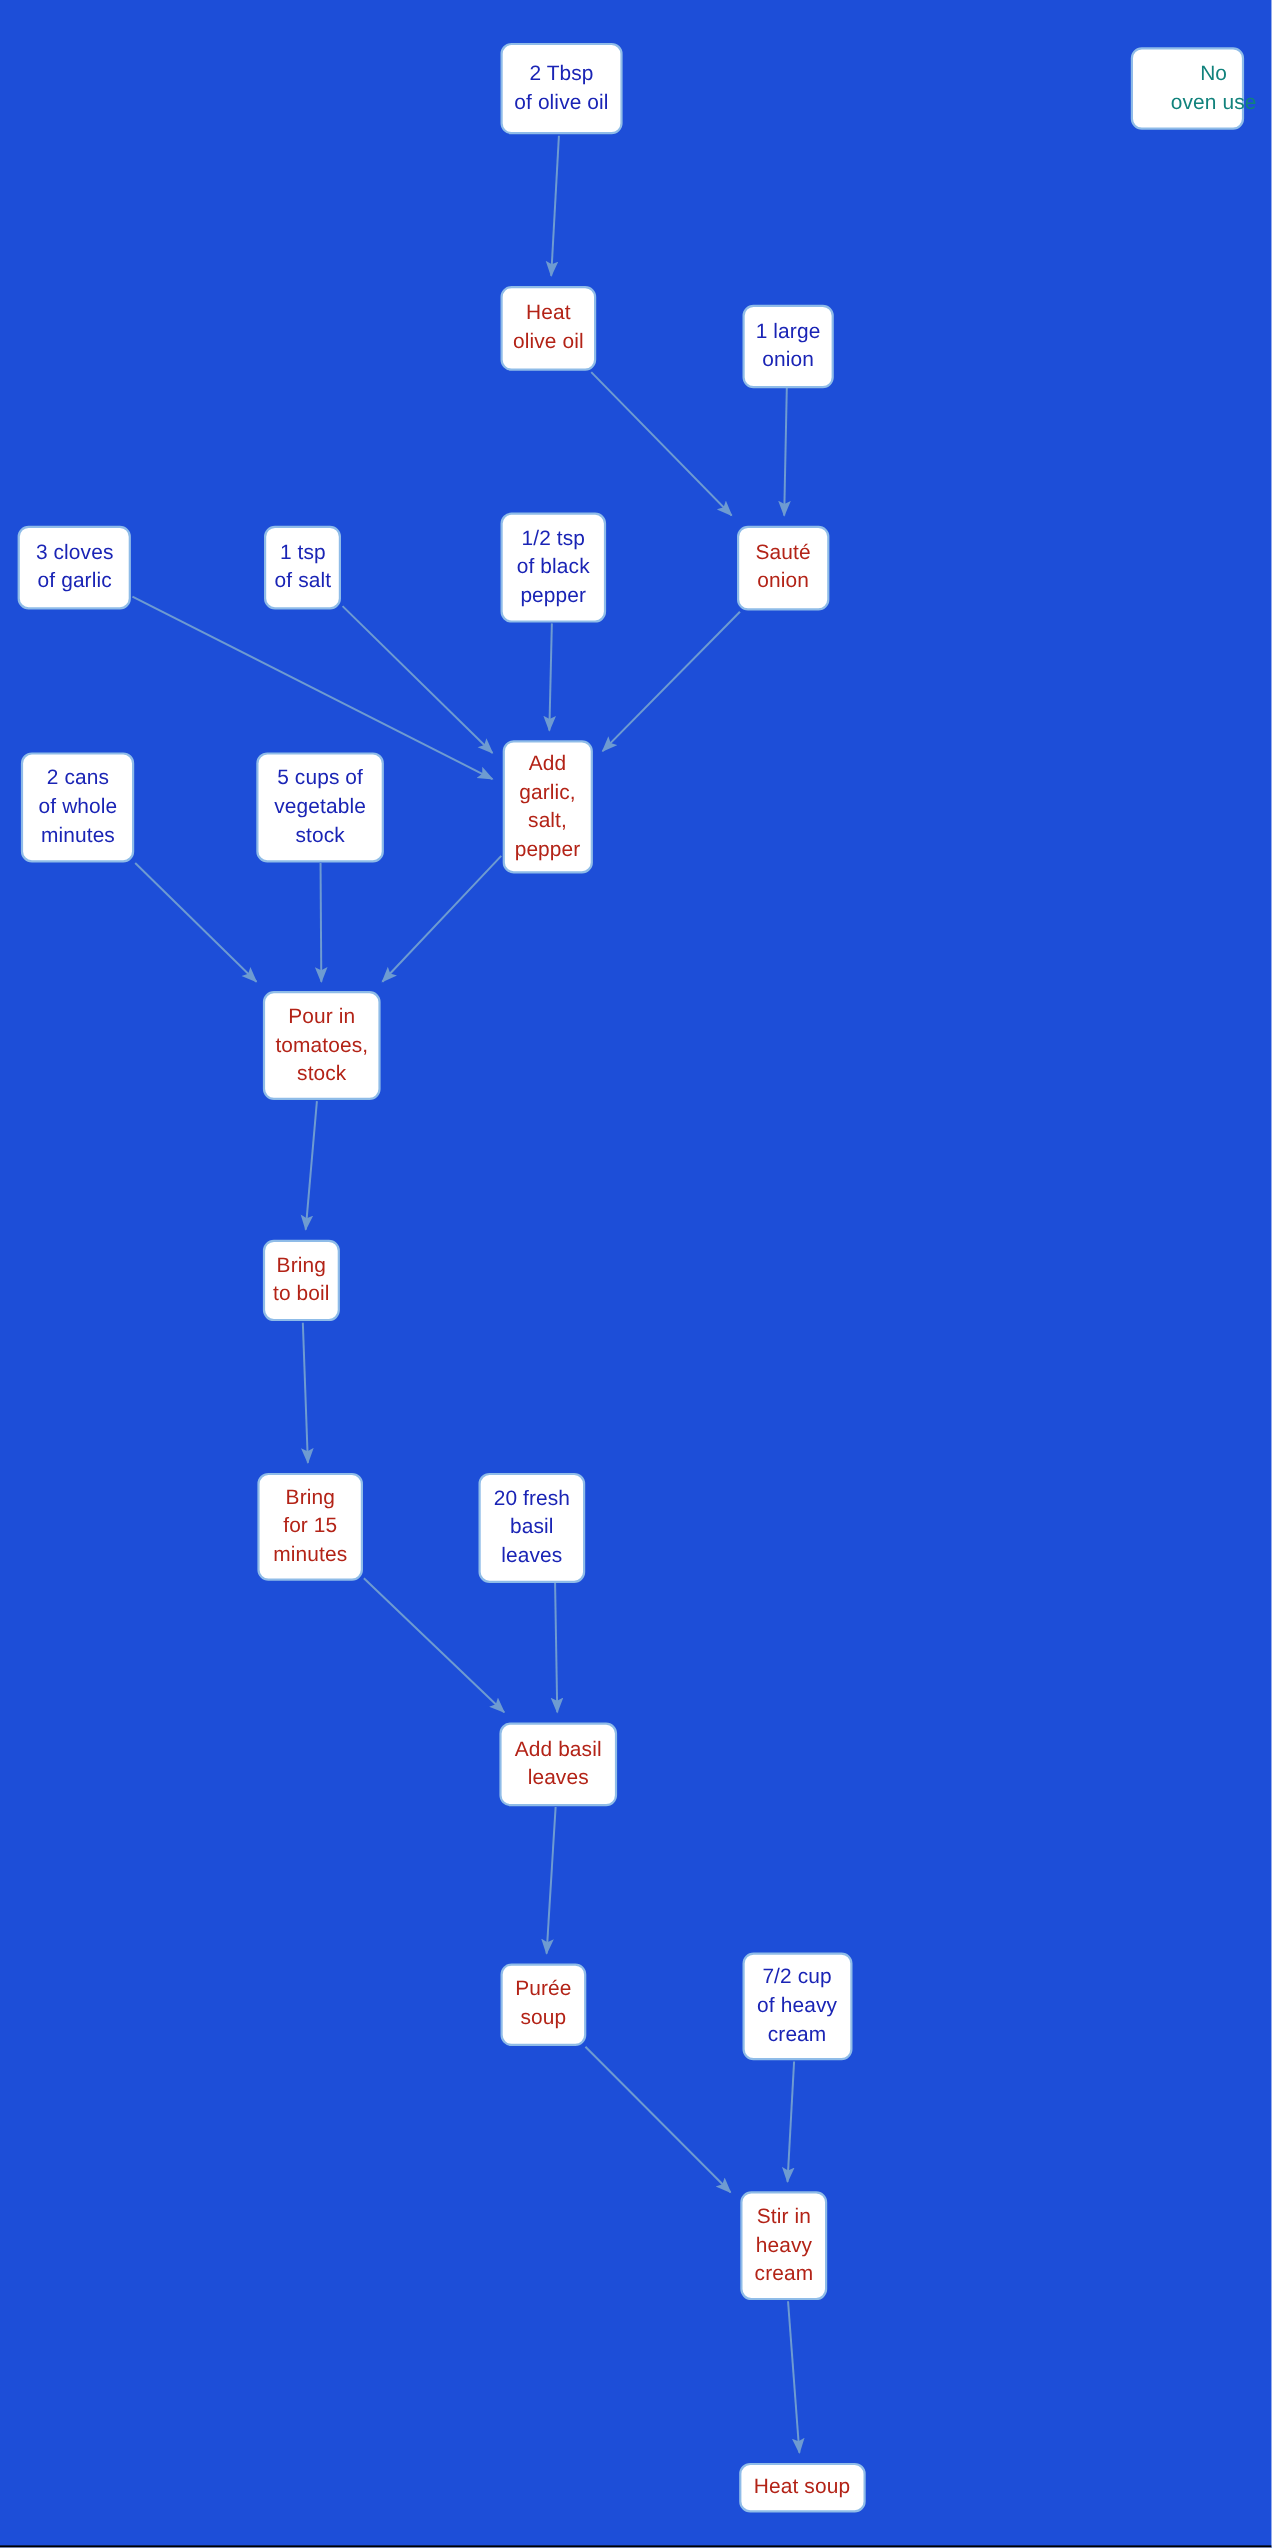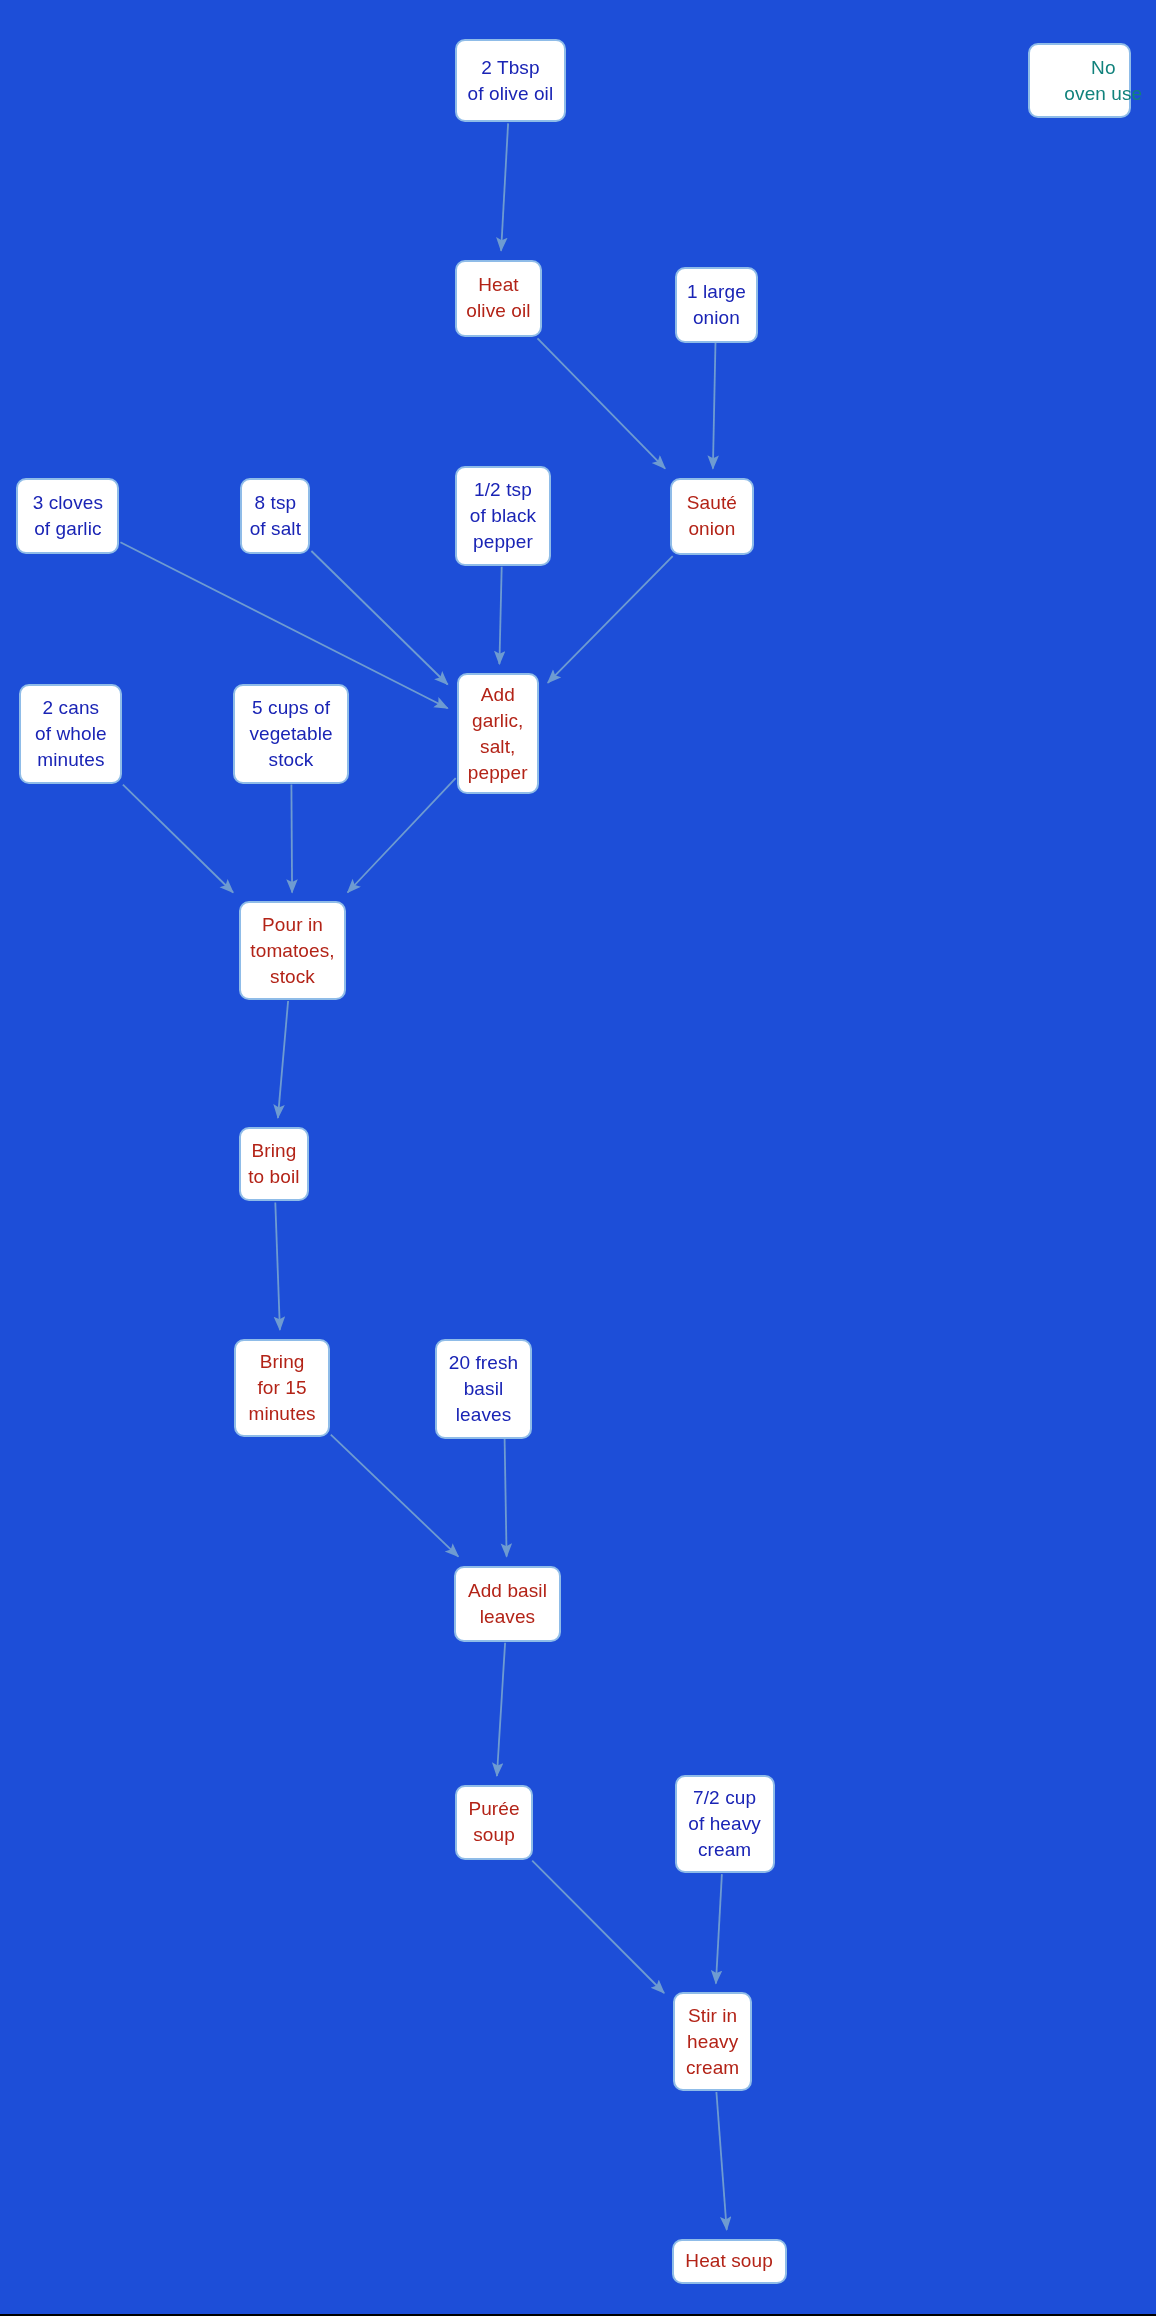--- a/index.html
+++ b/index.html
@@ -88,34 +88,34 @@
         <span class="line">of olive oil</span>
       </div>
       <div class="node note" style="left: 1028.33px; top: 43.2825px; width: 102.983px; height: 74.625px; padding-left: 47px;">
         <span class="line">No</span>
         <span class="line">oven use</span>
       </div>
       <div class="node process" style="left: 455.212px; top: 259.695px; width: 86.565px; height: 77.61px;">
         <span class="line">Heat</span>
         <span class="line">olive oil</span>
       </div>
-      <div class="node ingredient" style="left: 674.61px; top: 267px; width: 83.58px; height: 76.1175px;">
+      <div class="node ingredient" style="left: 674.61px; top: 277px; width: 83.58px; height: 76.1175px;">
         <span class="line">1 large</span>
         <span class="line">onion</span>
       </div>
       <div class="node process" style="left: 670.132px; top: 477.6px; width: 83.58px; height: 77.61px;">
         <span class="line">Sauté</span>
         <span class="line">onion</span>
       </div>
       <div class="node ingredient" style="left: 16.4175px; top: 477.6px; width: 102.983px; height: 76.1175px;">
         <span class="line">3 cloves</span>
         <span class="line">of garlic</span>
       </div>
       <div class="node ingredient" style="left: 240.292px; top: 477.6px; width: 70.1475px; height: 76.1175px;">
-        <span class="line">8 tsp</span>
+        <span class="line">1 tsp</span>
         <span class="line">of salt</span>
       </div>
       <div class="node ingredient" style="left: 455.212px; top: 465.66px; width: 95.52px; height: 99.9975px;">
         <span class="line">1/2 tsp</span>
         <span class="line">of black</span>
         <span class="line">pepper</span>
       </div>
       <div class="node process" style="left: 456.705px; top: 673.117px; width: 82.0875px; height: 120.892px;">
         <span class="line">Add</span>
         <span class="line">garlic,</span>

